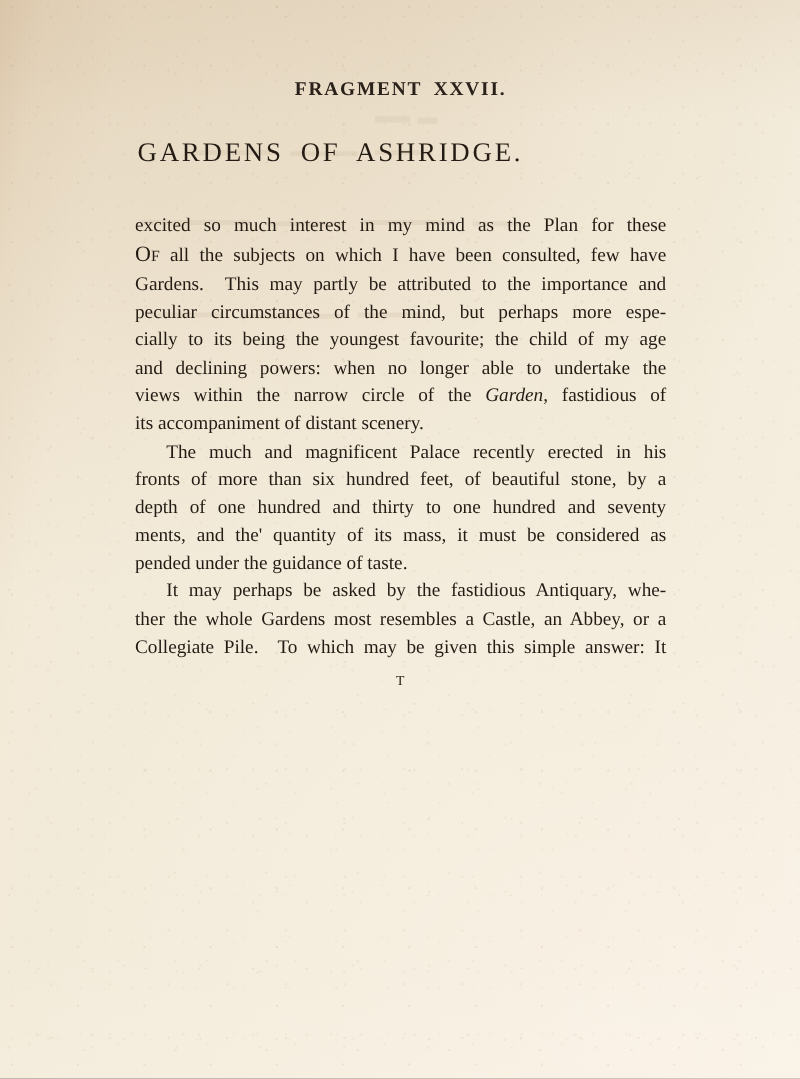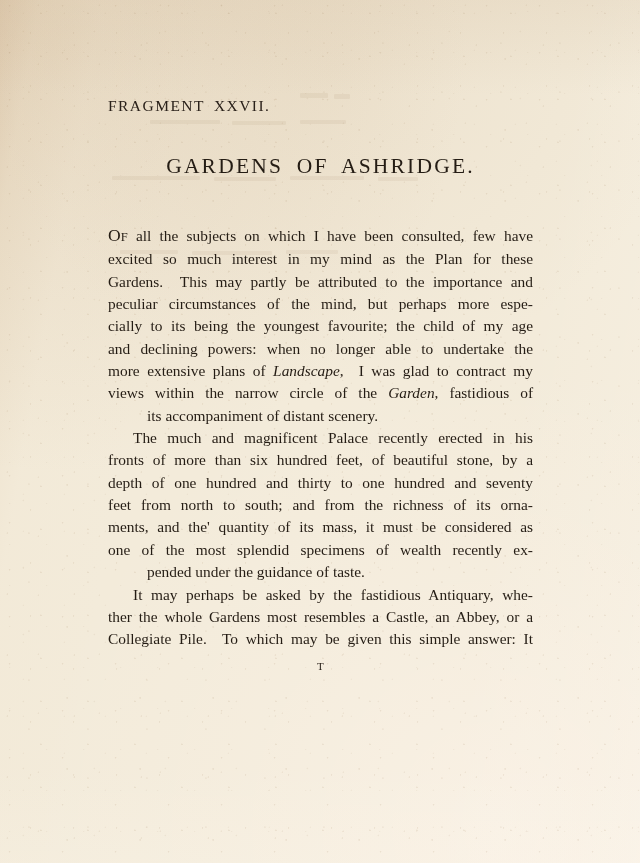--- a/index.html
+++ b/index.html
@@ -100,32 +100,32 @@
   
   .content {
     position: absolute;
     left: 108px;
     top: 0;
     width: 425px;
   }
 
   .fragment-label {
     margin: 0;
-    padding-top: 97px;
+    padding-top: 63px;
+    text-align: center;
     font-size: 15.5px;
     letter-spacing: 1.45px;
     word-spacing: 4px;
-    font-weight: 400;
+    font-weight: 700;
     color: #2a211a;
   }
 
   .chapter-title {
-    margin: 12px;
+    margin: 2px;
     padding-top: 27px;
-    text-align: center;
     font-size: 21.5px;
     letter-spacing: 2.2px;
     word-spacing: 6px;
     font-weight: 400;
     color: #241c14;
   }
 
   .body-text {
     margin: 0;
     padding-top: 33px;
@@ -143,21 +143,20 @@
     font-size: 15.4px;
     line-height: 22.35px;
     color: #241c14;
     white-space: pre-wrap;
   }
 
   
   .line.last {
     text-align: left;
     text-align-last: left;
-    margin-left: 39px;
   }
 
   
   .line.indent {
     text-indent: 25px;
   }
 
   .line i {
     font-style: italic;
   }
@@ -205,37 +204,34 @@
   </div>
 
   <div class="content">
 
     <h2 class="fragment-label">FRAGMENT  XXVII.</h2>
 
     <h1 class="chapter-title">GARDENS  OF  ASHRIDGE.</h1>
 
     <div class="body-text">
         <p class="para">
+          <span class="line"><span>excited so much interest in my mind as the Plan for these</span></span>
           <span class="line"><span class="opening-cap">O</span><span class="opening-smallcap">F</span><span> all the subjects on which I have been consulted, few have</span></span>
-          <span class="line"><span>excited so much interest in my mind as the Plan for these</span></span>
           <span class="line"><span>Gardens.  This may partly be attributed to the importance and</span></span>
           <span class="line"><span>peculiar circumstances of the mind, but perhaps more espe-</span></span>
           <span class="line"><span>cially to its being the youngest favourite; the child of my age</span></span>
           <span class="line"><span>and declining powers: when no longer able to undertake the</span></span>
-          <span class="line"><span>more extensive plans of </span><i>Landscape</i><span>,  I was glad to contract my</span></span>
           <span class="line"><span>views within the narrow circle of the </span><i>Garden</i><span>, fastidious of</span></span>
           <span class="line last"><span>its accompaniment of distant scenery.</span></span>
         </p>
         <p class="para">
           <span class="line indent"><span>The much and magnificent Palace recently erected in his</span></span>
           <span class="line"><span>fronts of more than six hundred feet, of beautiful stone, by a</span></span>
           <span class="line"><span>depth of one hundred and thirty to one hundred and seventy</span></span>
-          <span class="line"><span>feet from north to south; and from the richness of its orna-</span></span>
           <span class="line"><span>ments, and the' quantity of its mass, it must be considered as</span></span>
-          <span class="line"><span>one of the most splendid specimens of wealth recently ex-</span></span>
           <span class="line last"><span>pended under the guidance of taste.</span></span>
         </p>
         <p class="para">
           <span class="line indent"><span>It may perhaps be asked by the fastidious Antiquary, whe-</span></span>
           <span class="line"><span>ther the whole Gardens most resembles a Castle, an Abbey, or a</span></span>
           <span class="line"><span>Collegiate Pile.  To which may be given this simple answer: It</span></span>
         </p>
       </div>
 
     <div class="signature-mark">T</div>

